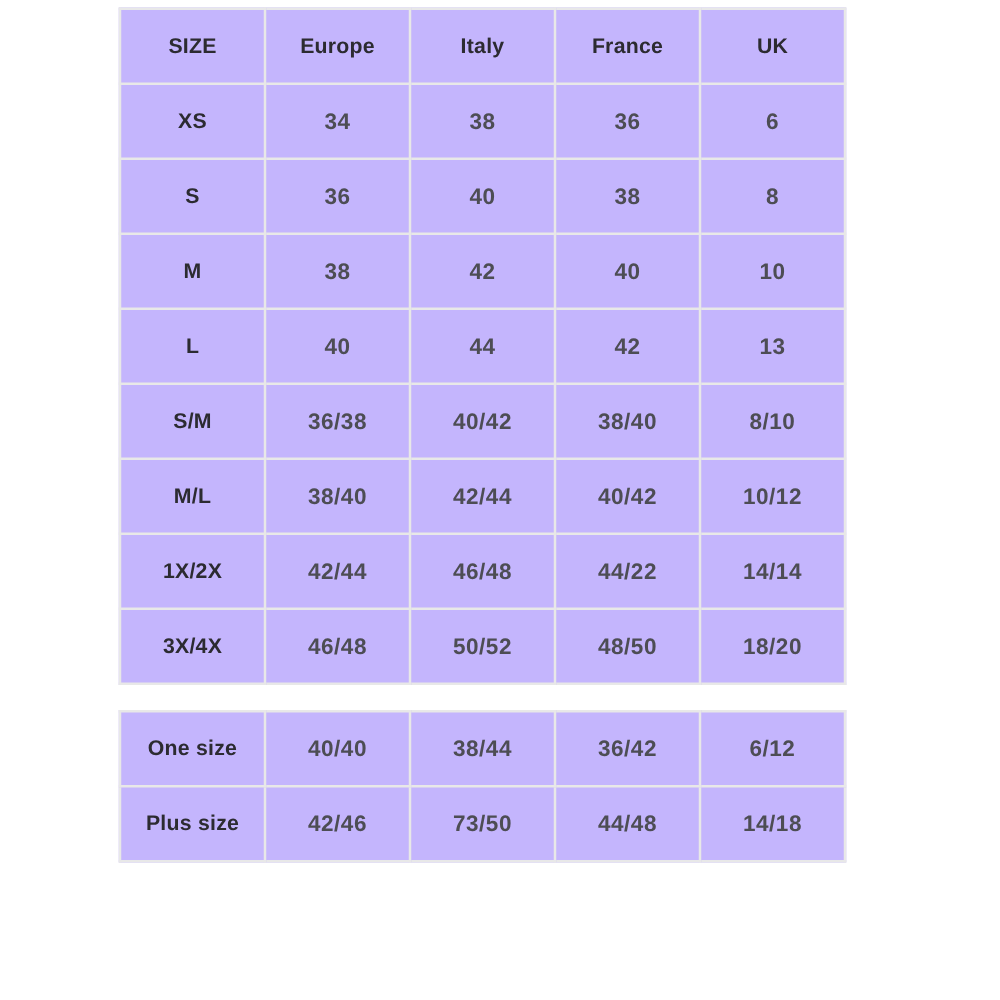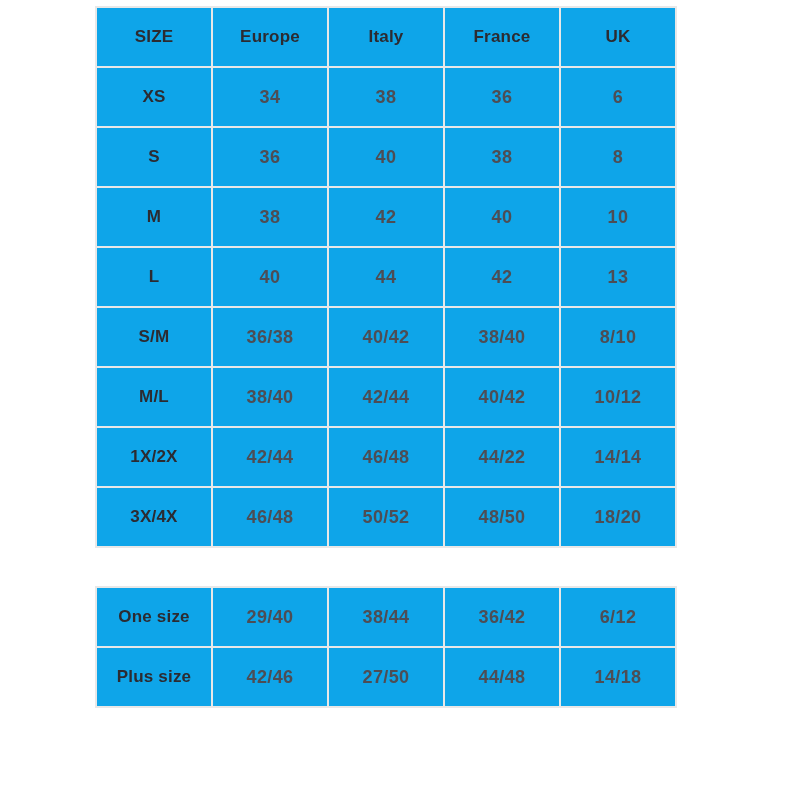--- a/index.html
+++ b/index.html
@@ -13,21 +13,21 @@
   .page {
     position: absolute;
     left: 95px;
     top: 6px;
     width: 582px;
   }
   table.size-table {
     border-collapse: collapse;
     table-layout: fixed;
     width: 100%;
-    background: #0ea5e9;
+    background: #c4b5fd;
   }
   table.size-table th,
   table.size-table td {
     border: 2px solid #e8e8e8;
     text-align: center;
     vertical-align: middle;
     height: 58px;
     padding: 0;
     overflow: hidden;
   }
@@ -37,21 +37,21 @@
     color: #2c2b31;
     letter-spacing: 0.2px;
   }
   table.size-table td {
     font-size: 18px;
     font-weight: bold;
     color: #4d4d54;
     letter-spacing: 0.4px;
   }
   table.extra-table {
-    margin-top: 38px;
+    margin-top: 20px;
   }
 </style>
 </head>
 <body>
 
 <div class="page">
 
   <table class="size-table main-table">
     <thead>
       <tr>
@@ -119,28 +119,28 @@
           <td>48/50</td>
           <td>18/20</td>
         </tr>
       </tbody>
   </table>
 
   <table class="size-table extra-table">
     <tbody>
         <tr>
           <th>One size</th>
-          <td>29/40</td>
+          <td>40/40</td>
           <td>38/44</td>
           <td>36/42</td>
           <td>6/12</td>
         </tr>
         <tr>
           <th>Plus size</th>
           <td>42/46</td>
-          <td>27/50</td>
+          <td>73/50</td>
           <td>44/48</td>
           <td>14/18</td>
         </tr>
       </tbody>
   </table>
 
 </div>
 
 </body></html>

